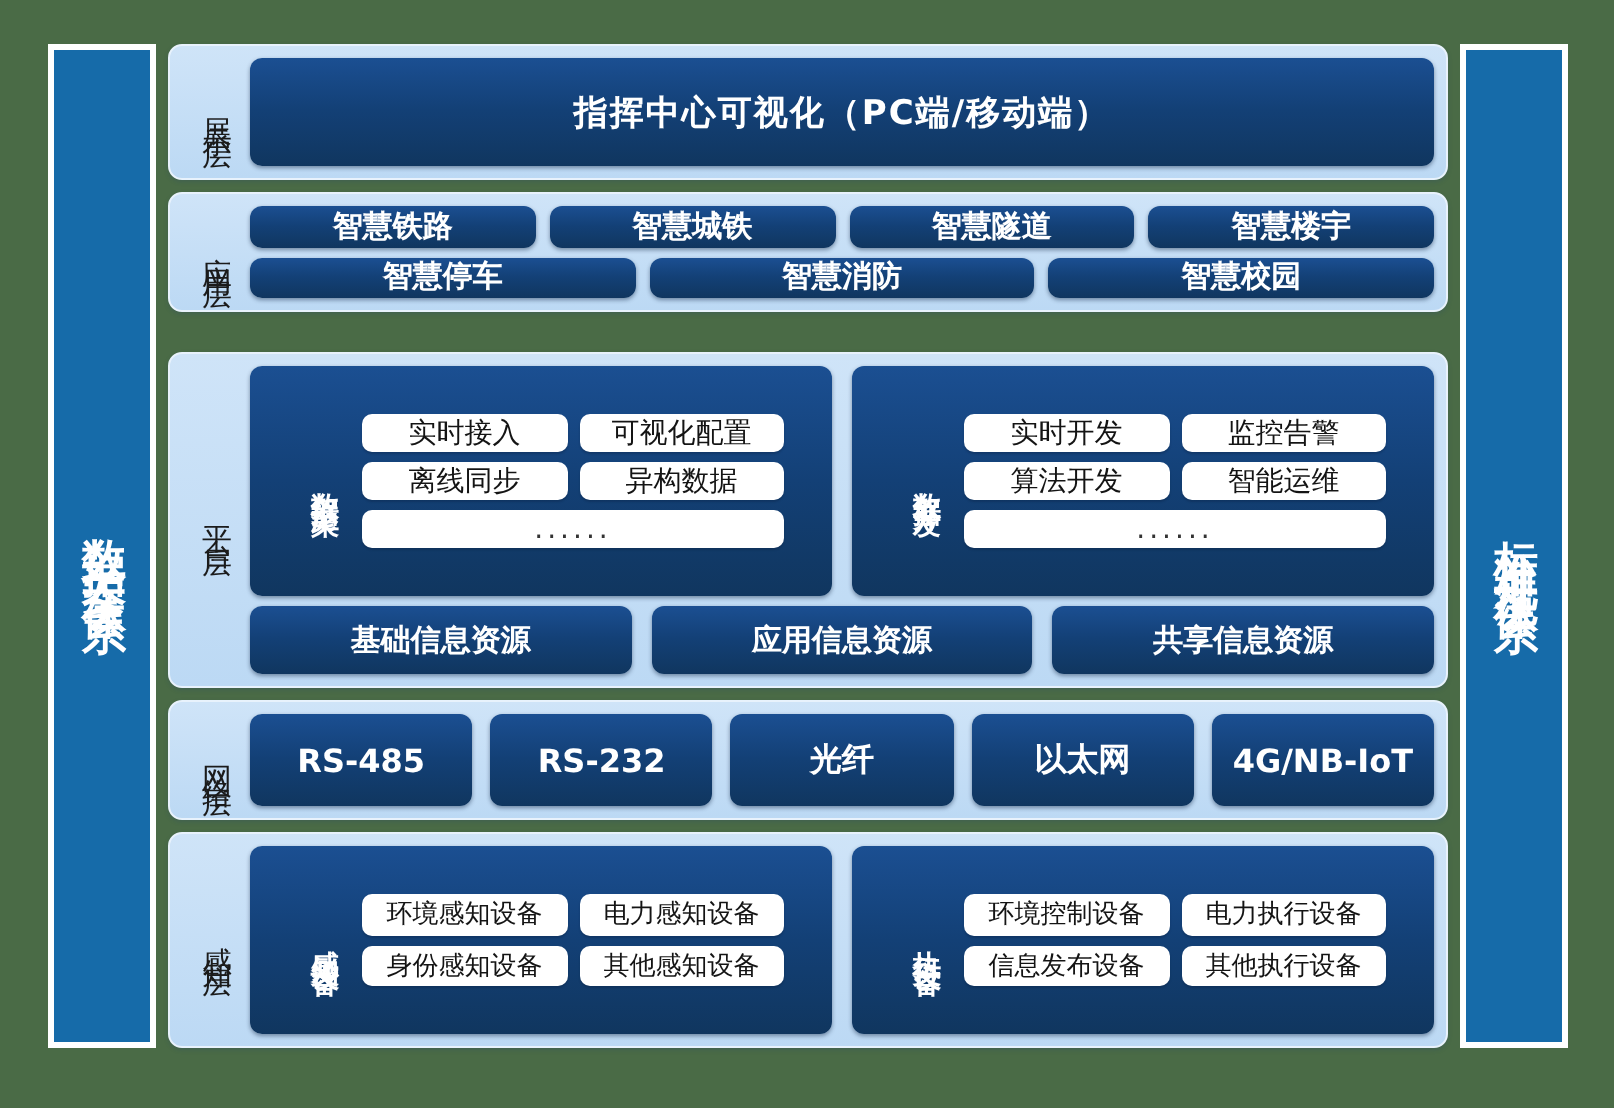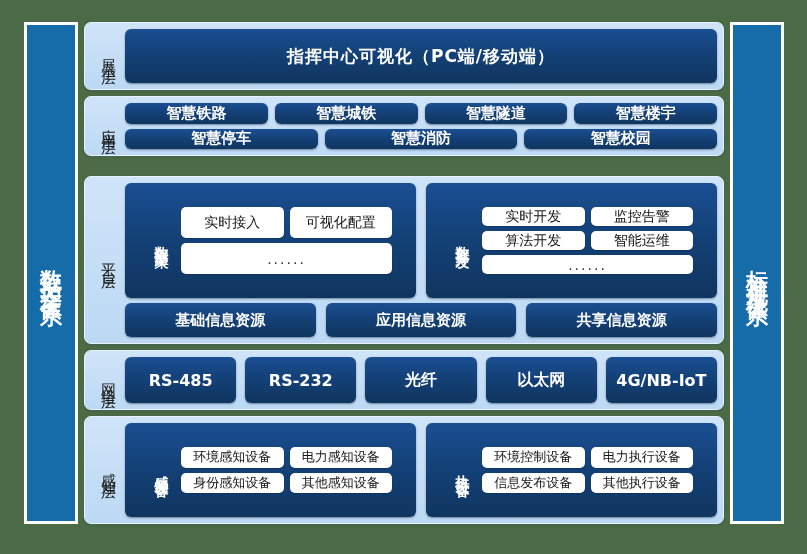--- a/index.html
+++ b/index.html
@@ -263,20 +263,24 @@
         <div class="group">
           <div class="group-title">
             <span>数据汇聚</span>
           </div>
           <div class="group-items">
             <div class="grid-row">
               <div class="chip">实时接入</div>
               <div class="chip">可视化配置</div>
             </div>
             <div class="grid-row">
+              <div class="chip">离线同步</div>
+              <div class="chip">异构数据</div>
+            </div>
+            <div class="grid-row">
               <div class="chip wide">......</div>
             </div>
           </div>
         </div>
 
         <div class="group">
           <div class="group-title">
             <span>数据开发</span>
           </div>
           <div class="group-items">

